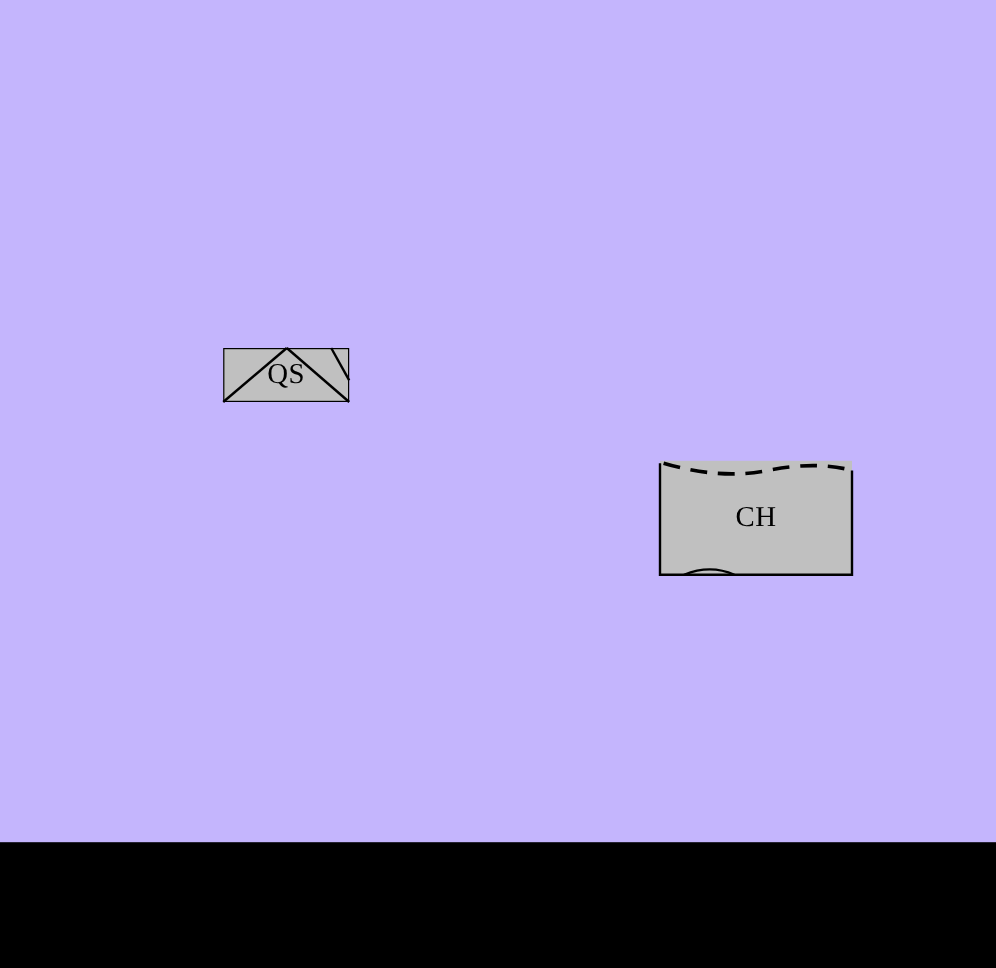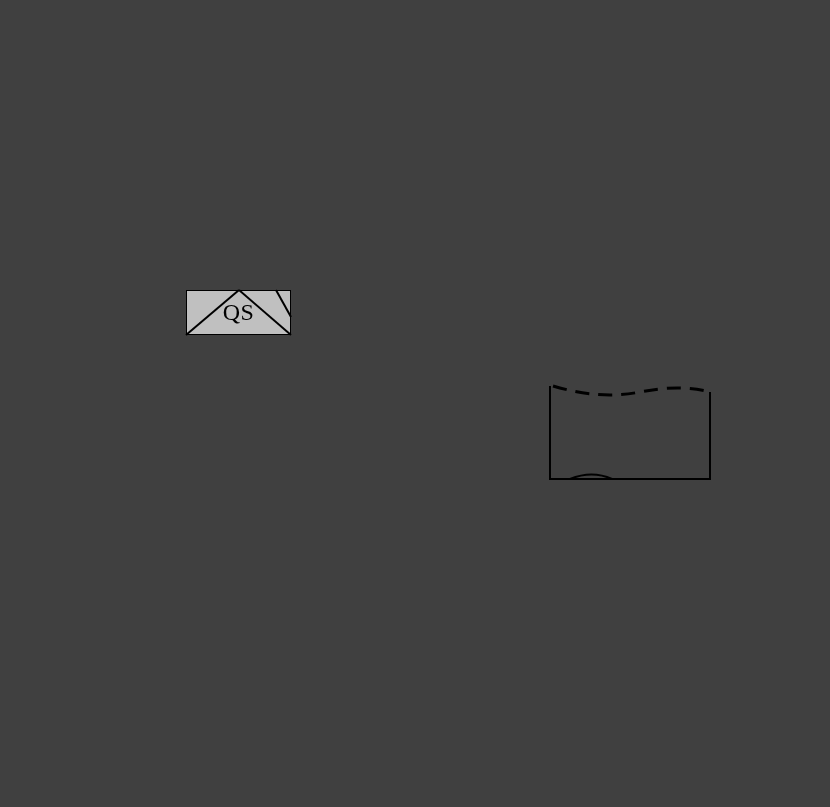--- a/index.html
+++ b/index.html
@@ -3,22 +3,22 @@
 <meta charset="utf-8">
 <style>
   html, body {
     margin: 0;
     padding: 0;
     background: #000000;
   }
   #canvas {
     position: relative;
     width: 830px;
-    height: 807px;
-    background: #404040;
+    height: 702px;
+    background: #c4b5fd;
     overflow: hidden;
     font-family: "Liberation Serif", serif;
   }
   .node {
     position: absolute;
     background: #c0c0c0;
     border: 1px solid #000000;
     box-sizing: border-box;
     display: flex;
     align-items: center;
@@ -55,20 +55,23 @@
 </style>
 </head>
 <body>
 
 <div id="canvas">
 
   <div class="node" id="node-qs">
     <span class="node-label">QS</span>
   </div>
 
+  <div class="node" id="node-ch">
+    <span class="node-label">CH</span>
+  </div>
 
   <svg class="overlay-svg" viewBox="0 0 830 807">
 
     <line x1="186" y1="335" x2="239" y2="290" stroke="#000000" stroke-width="2"></line>
     <line x1="239" y1="290" x2="291" y2="335" stroke="#000000" stroke-width="2"></line>
     <line x1="276" y1="290" x2="291" y2="317" stroke="#000000" stroke-width="2"></line>
 
     <path d="M550,386 L550,479 L710,479 L710,392" fill="none" stroke="#000000" stroke-width="2"></path>
     <path d="M553,386 Q600,400 640,392 T710,392" fill="none" stroke="#000000" stroke-width="3" stroke-dasharray="14 9"></path>
     <path d="M570,479 Q592,470 612,479" fill="none" stroke="#000000" stroke-width="2"></path>

